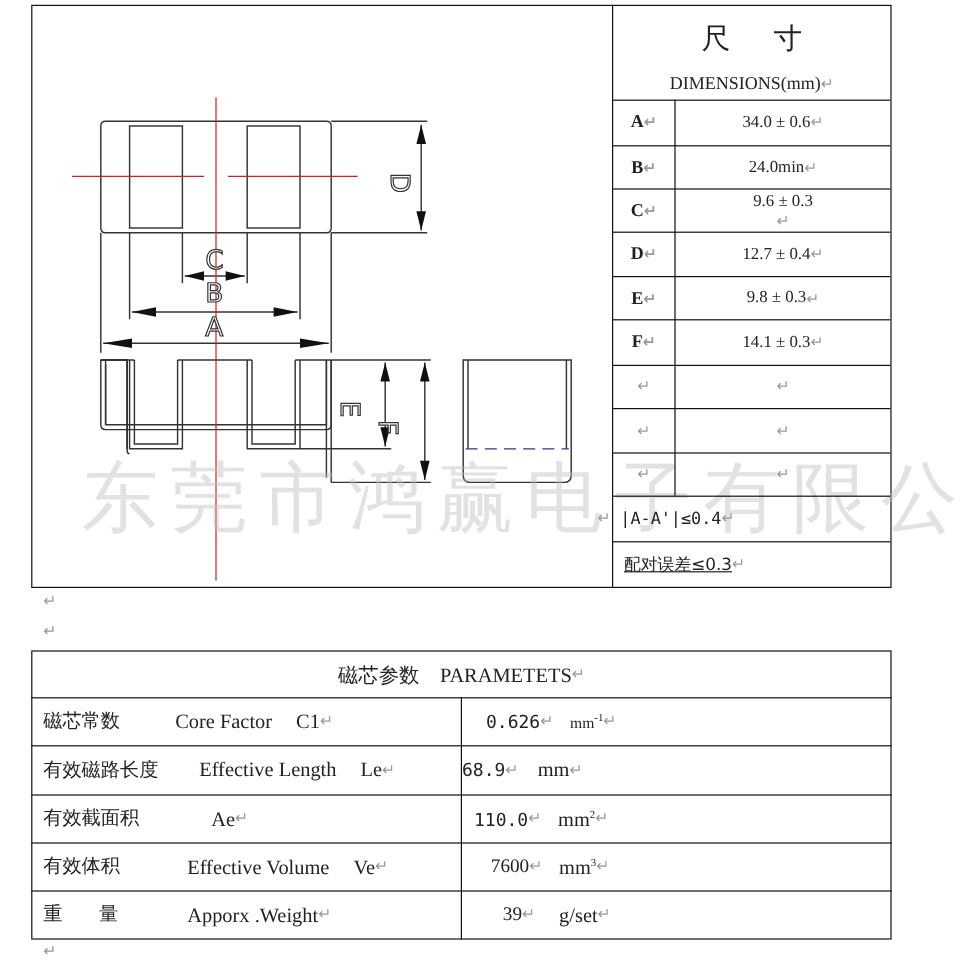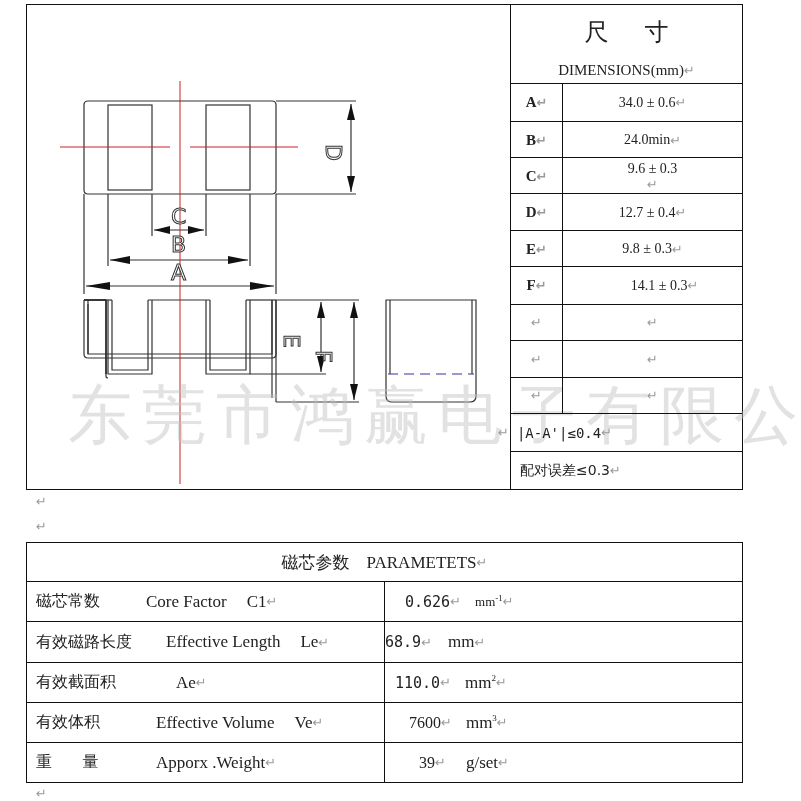--- a/index.html
+++ b/index.html
@@ -182,21 +182,21 @@
         <span>9.8 ± 0.3</span>
         <span class="ret">↵</span>
       </div>
   </div>
   <div class="hline" style="left:510px; top:266px; width:232px;"></div>
   <div>
     <div class="cell dimlab" style="left:511px; top:267px; width:51px; height:37px; justify-content:center;">
         <span>F</span>
         <span class="ret">↵</span>
       </div>
-    <div class="cell dimval" style="left:575px; top:267px; width:179px; height:37px; justify-content:center;">
+    <div class="cell dimval" style="left:563px; top:267px; width:179px; height:37px; justify-content:center;">
         <span>14.1 ± 0.3</span>
         <span class="ret">↵</span>
       </div>
   </div>
   <div class="hline" style="left:510px; top:304px; width:232px;"></div>
   <div>
     <div class="cell" style="left:511px; top:305px; width:51px; height:35px; justify-content:center;">
         <span class="ret">↵</span>
       </div>
     <div class="cell" style="left:563px; top:305px; width:179px; height:35px; justify-content:center;">
@@ -222,21 +222,21 @@
       </div>
   </div>
   <div class="hline" style="left:510px; top:413px; width:232px;"></div>
   <div class="cell" style="left:498px; top:414px; width:244px; height:37px; font-size:15px;">
     <span class="ret" style="margin-right:8px;">↵</span>
     <span class="mono" style="font-size:14px;">|A-A'|≤0.4</span>
       <span class="ret">↵</span>
   </div>
   <div class="hline" style="left:510px; top:451px; width:232px;"></div>
   <div class="cell" style="left:520px; top:452px; width:222px; height:37px; font-size:15px;">
-    <span style="font-family:'DejaVu Sans',sans-serif; font-size:14px;">配对误差≤0.3</span>
+    <span style="font-family:'DejaVu Sans',sans-serif; font-size:14px;text-decoration:underline;">配对误差≤0.3</span>
       <span class="ret">↵</span>
   </div>
 </div>
 
 <div class="abs ret" style="left:36px; top:494px;">↵</div>
 <div class="abs ret" style="left:36px; top:519px;">↵</div>
 
 <div class="frame" style="left:26px; top:542px; width:717px; height:241px;"></div>
 <div class="cell p-row" style="left:27px; top:543px; width:715px; height:38px; justify-content:center;">
   <span style="white-space:pre;">磁芯参数    PARAMETETS</span>

